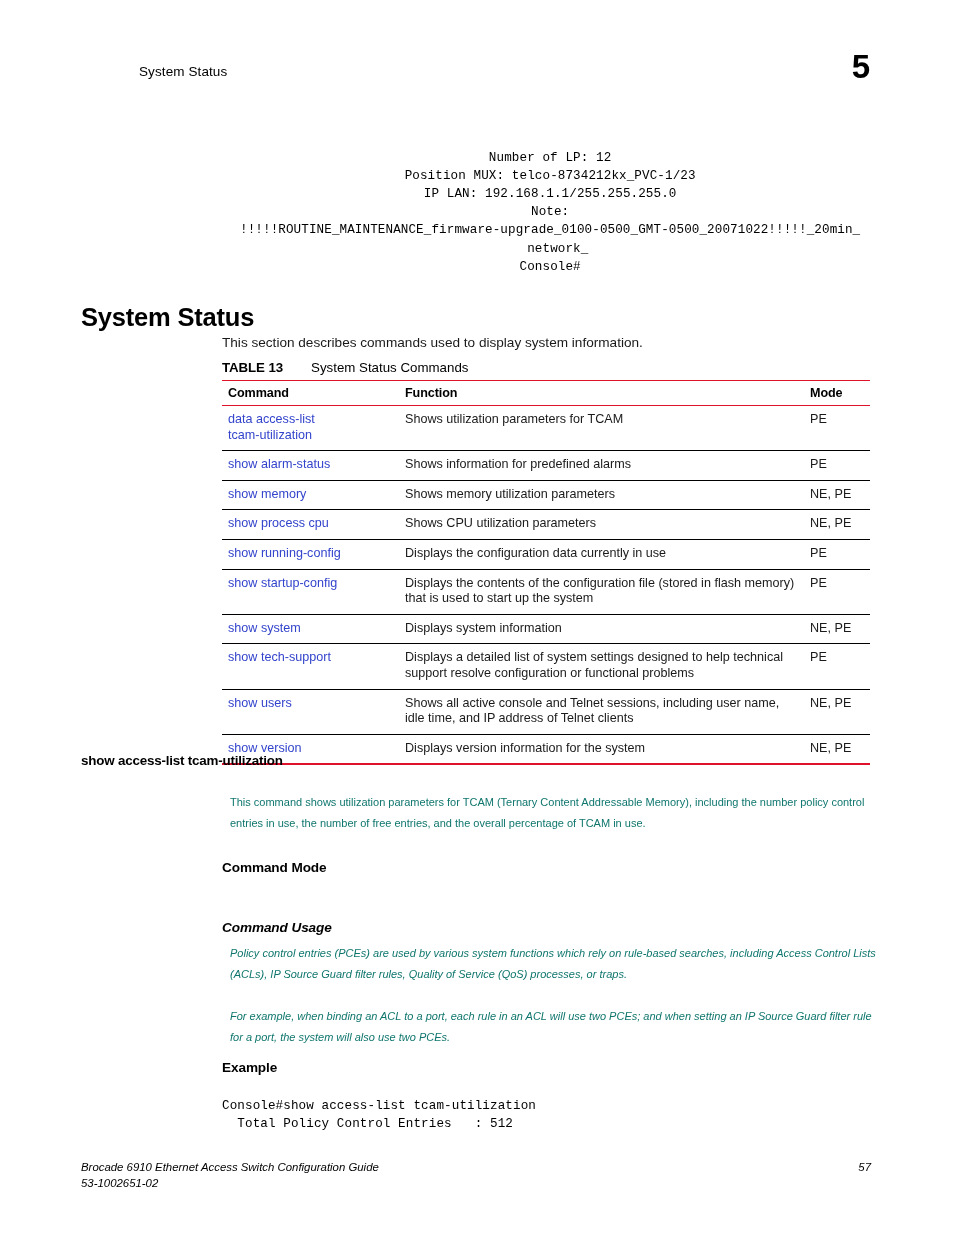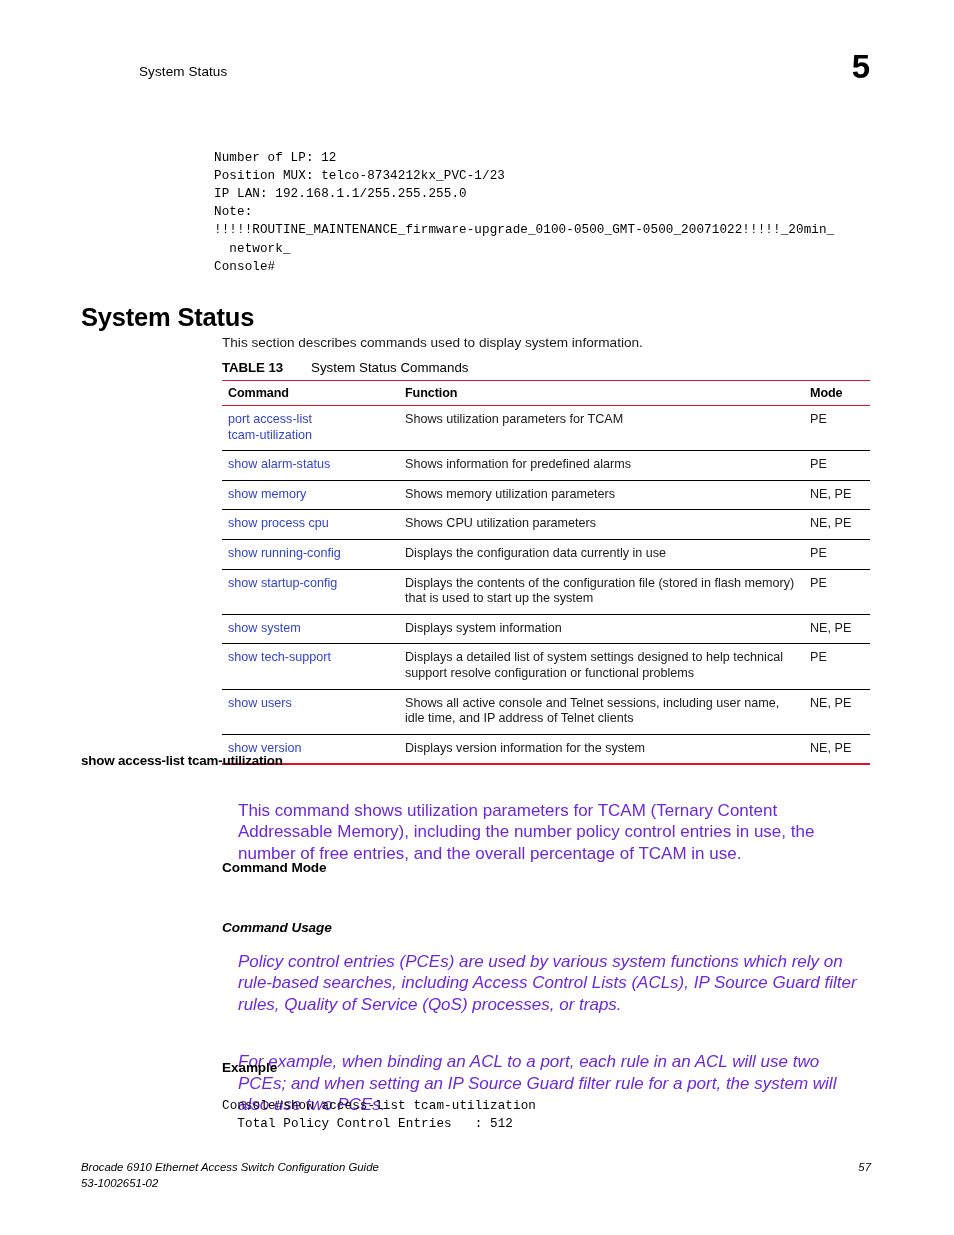--- a/index.html
+++ b/index.html
@@ -46,21 +46,21 @@
   
   .codeblock {
     position: absolute;
     font-family: "Liberation Mono", "DejaVu Sans Mono", monospace;
     font-size: 12.6px;
     line-height: 18.2px;
     white-space: pre;
     color: #000;
     letter-spacing: 0.1px;
   }
-  #code-top { left: 214px; top: 136px; }
+  #code-top { left: 240px; top: 136px; text-align: center; }
   #code-example { left: 222px; top: 1084px; }
 
   
   .section-title {
     position: absolute;
     left: 81px;
     top: 286px;
     font-size: 25.5px;
     font-weight: bold;
     letter-spacing: -0.2px;
@@ -149,24 +149,24 @@
     letter-spacing: -0.2px;
     color: #000;
   }
 
   .body-col {
     position: absolute;
     left: 222px;
     width: 662px;
   }
   .body-col p {
-    margin: 16px;
-    font-size: 17px;
+    margin: 8px;
+    font-size: 11px;
     line-height: 21.4px;
-    color: #6d28d9;
+    color: #0f766e;
   }
   .body-col h4 {
     margin: 0;
     font-size: 13.6px;
     font-weight: bold;
     letter-spacing: -0.1px;
     color: #000;
   }
 
   #desc-block   { top: 784px; }
@@ -223,21 +223,21 @@
     <thead>
       <tr>
         <th>Command</th>
         <th>Function</th>
         <th>Mode</th>
       </tr>
     </thead>
     <tbody>
       <tr>
         <td class="cmd-cell">
-          <a class="cmd-link" href="#">port access-list</a>
+          <a class="cmd-link" href="#">data access-list</a>
           <a class="cmd-link" href="#">tcam-utilization</a>
         </td>
         <td>Shows utilization parameters for TCAM</td>
         <td class="mode-cell">PE</td>
       </tr>
       <tr>
         <td class="cmd-cell">
           <a class="cmd-link" href="#">show alarm-status</a>
         </td>
         <td>Shows information for predefined alarms</td>

